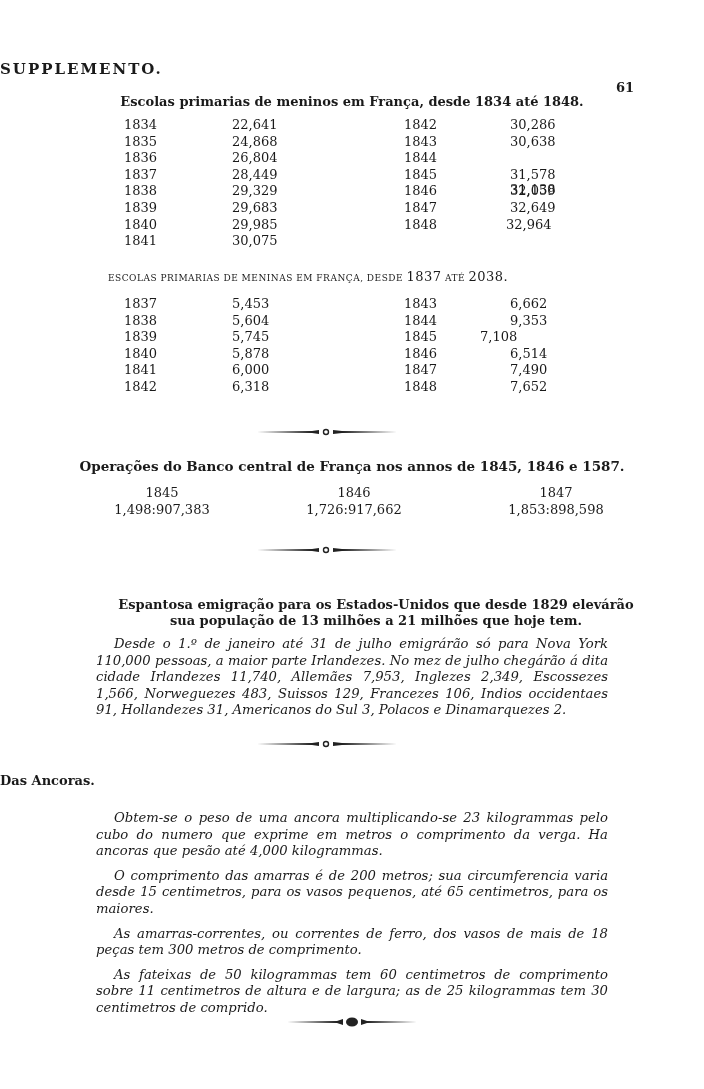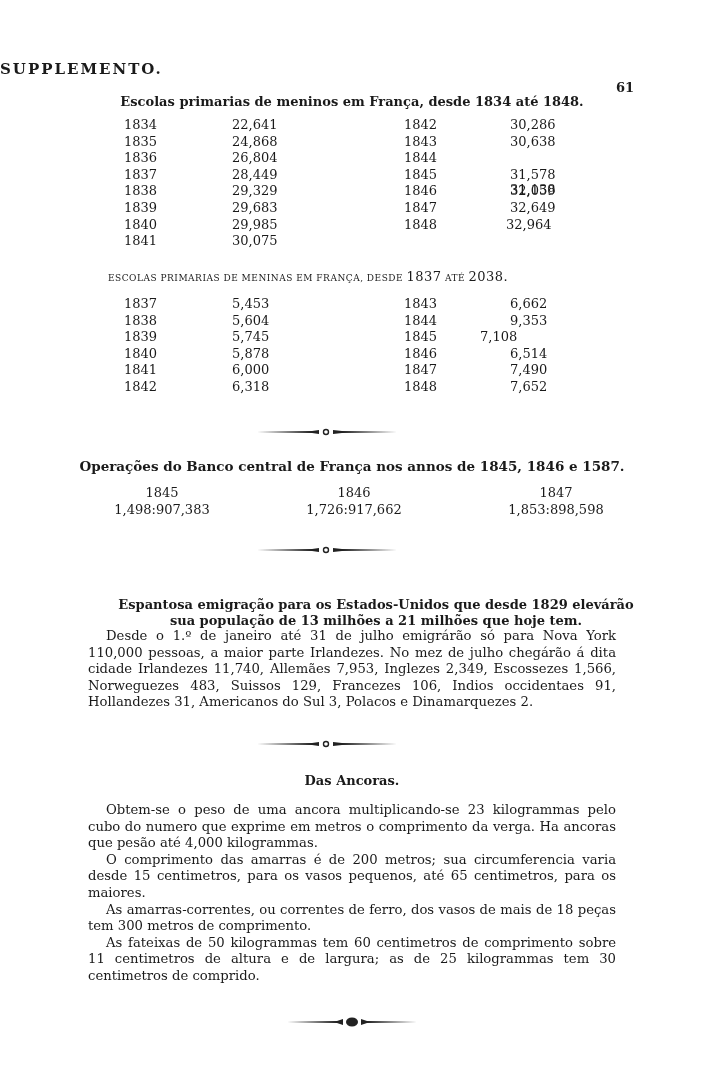--- a/index.html
+++ b/index.html
@@ -25,23 +25,23 @@
     }
     .smallcaps-head .yr { font-size: 13px; }
     .rule {
       position: absolute; height: 10px;
     }
     .rule svg { display: block; }
     .bank-col { position: absolute; text-align: center; font-size: 13px; line-height: 17px; width: 180px; }
     .para {
       left: 88px; width: 528px; font-size: 13.2px; line-height: 16.6px; text-align: justify;
     }
-    .para p { margin: 0; text-indent: 18px; }
+    .para p { margin: 8px; text-indent: 18px; font-style: italic; }
     .emig-title { left: 96px; width: 560px; top: 581px; text-align: center; font-weight: bold; font-size: 13px; line-height: 16px; margin-top: 16px; }
-    .anchors-title { left: 0; width: 704px; top: 773px; text-align: center; font-weight: bold; font-size: 13px; }
+    .anchors-title { left: 0; width: 704px; top: 773px; font-weight: bold; font-size: 13px; }
   </style>
 </head>
 <body>
 
 <div class="abs running-head">SUPPLEMENTO.</div>
 <div class="abs page-number">61</div>
 
 <div class="abs h-bold" style="top:94px;">Escolas primarias de meninos em França, desde 1834 até 1848.</div>
 
 <div class="abs tbl" style="left:0; top:117px; width:580px;">

